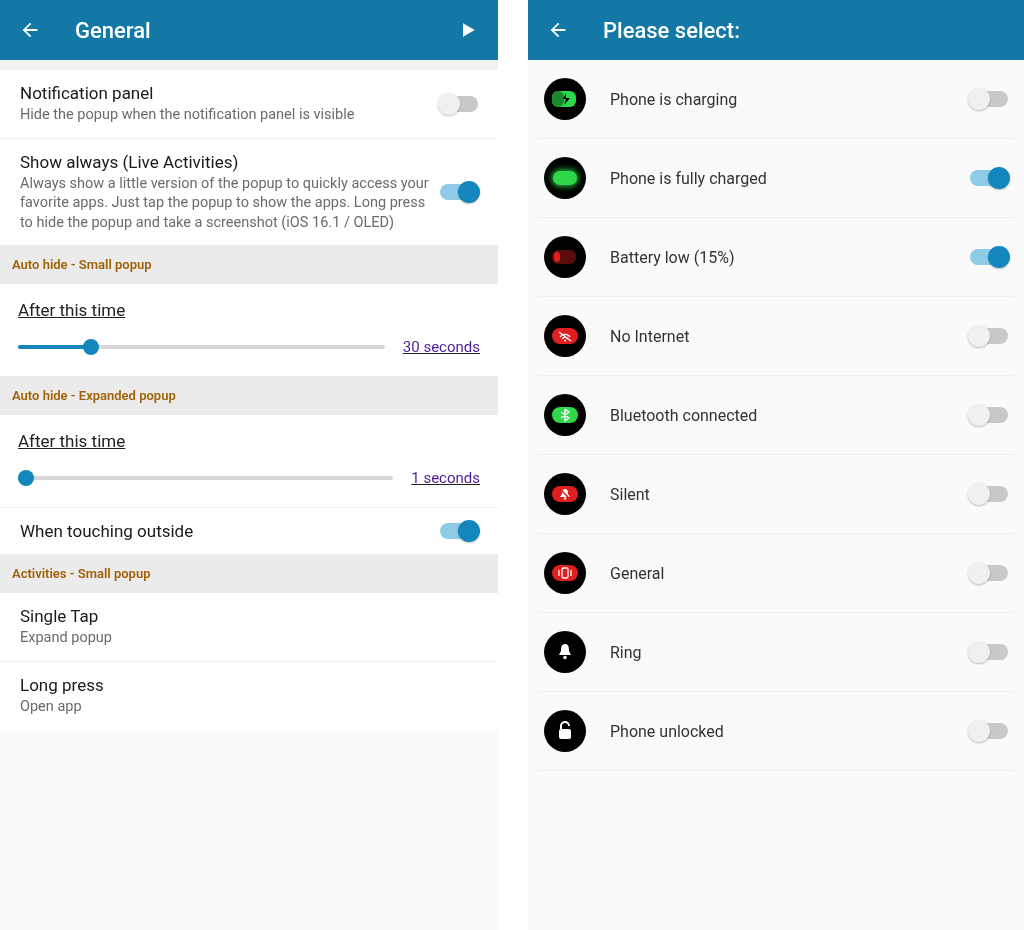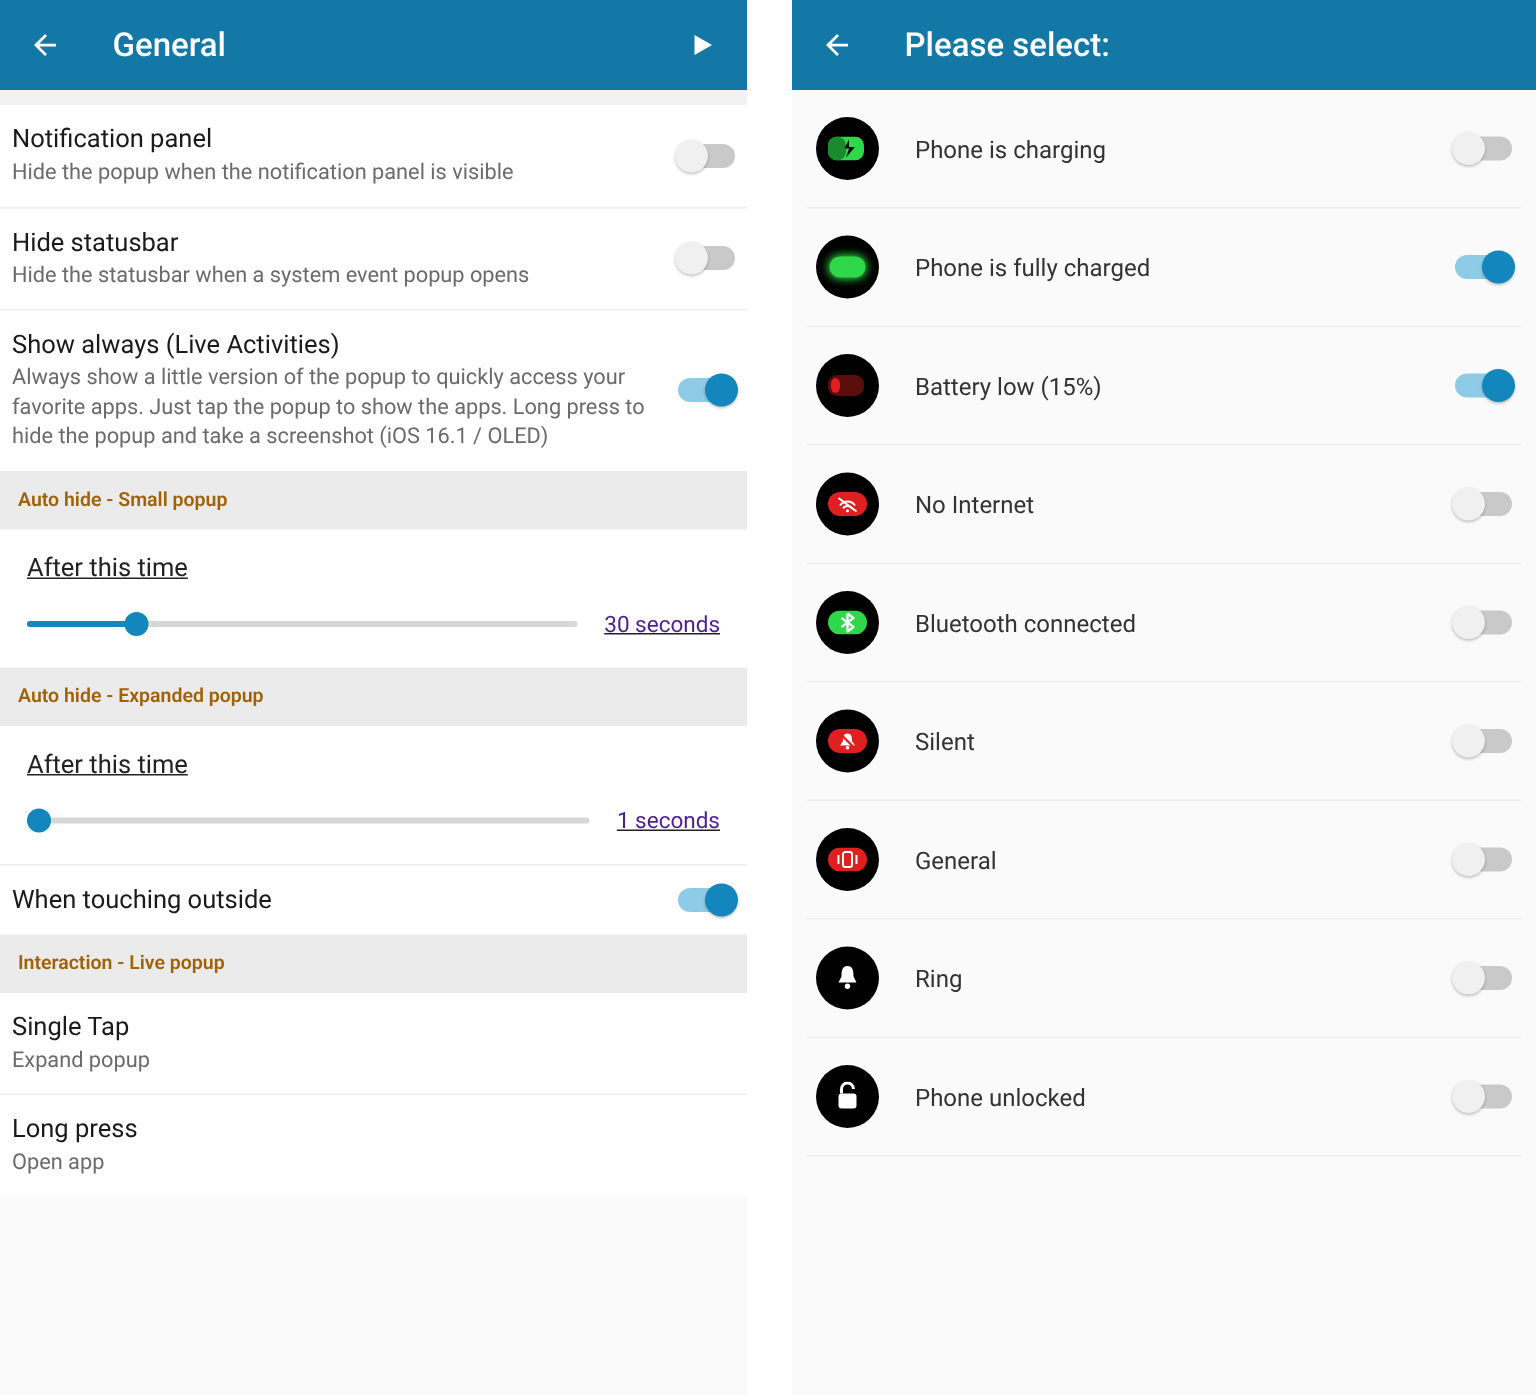--- a/index.html
+++ b/index.html
@@ -9,21 +9,21 @@
   .pane-left { width: 498px; }
   .gap { width: 30px; background: #fff; }
   .pane-right { width: 496px; }
 
   .appbar { height: 60px; background: #1378a6; color: #fff; display: flex; align-items: center; padding: 0 15px; }
   .appbar .back { width: 30px; height: 30px; display:flex; align-items:center; justify-content:center; cursor:pointer; }
   .appbar .title { font-size: 22px; font-weight: 500; margin-left: 30px; flex: 1; }
   .appbar .play { width: 30px; height: 30px; display:flex; align-items:center; justify-content:center; cursor:pointer; }
 
   .content { background: #fff; }
-  .row { padding: 13px 8px; border-bottom: 1px solid #eee; display:flex; align-items:center; }
+  .row { padding: 13px 20px; border-bottom: 1px solid #eee; display:flex; align-items:center; }
   .row .txt { flex:1; padding-right: 10px; }
   .row .ttl { font-size: 17px; color: #1a1a1a; }
   .row .sub { font-size: 14.5px; color: #6b6b6b; margin-top: 2px; line-height: 1.35; }
   .section { background: #ebebeb; color: #a16207; font-size: 13px; font-weight: 600; padding: 12px 12px; }
 
   
   .toggle { position: relative; width: 38px; height: 16px; border-radius: 10px; background: #c9c9c9; cursor:pointer; flex-shrink:0; }
   .toggle .knob { position:absolute; top:-3px; left:-2px; width:22px; height:22px; border-radius:50%; background:#f0f0f0; box-shadow: 0 1px 2px rgba(0,0,0,.25); transition: left .15s; }
   .toggle.on { background: #8ecbe6; }
   .toggle.on .knob { left: 18px; background:#1286bd; }
@@ -74,29 +74,20 @@
       <div class="row">
         <div class="txt">
           <div class="ttl">Notification panel</div>
           <div class="sub">Hide the popup when the notification panel is visible</div>
         </div>
         <div class="toggle">
             <div class="knob"></div>
           </div>
       </div>
 
-      <div class="row">
-        <div class="txt">
-          <div class="ttl">Hide statusbar</div>
-          <div class="sub">Hide the statusbar when a system event popup opens</div>
-        </div>
-        <div class="toggle">
-            <div class="knob"></div>
-          </div>
-      </div>
 
       <div class="row" style="border-bottom:none;">
         <div class="txt">
           <div class="ttl">Show always (Live Activities)</div>
           <div class="sub">Always show a little version of the popup to quickly access your favorite apps. Just tap the popup to show the apps. Long press to hide the popup and take a screenshot (iOS 16.1 / OLED)</div>
         </div>
         <div class="toggle on">
             <div class="knob"></div>
           </div>
       </div>
@@ -129,21 +120,21 @@
 
       <div class="row" style="border-bottom:none;">
         <div class="txt">
           <div class="ttl">When touching outside</div>
         </div>
         <div class="toggle on">
             <div class="knob"></div>
           </div>
       </div>
 
-      <div class="section">Interaction - Live popup</div>
+      <div class="section">Activities - Small popup</div>
 
       <div class="row">
         <div class="txt">
           <div class="ttl">Single Tap</div>
           <div class="sub">Expand popup</div>
         </div>
       </div>
 
       <div class="row" style="border-bottom:none;">
         <div class="txt">

